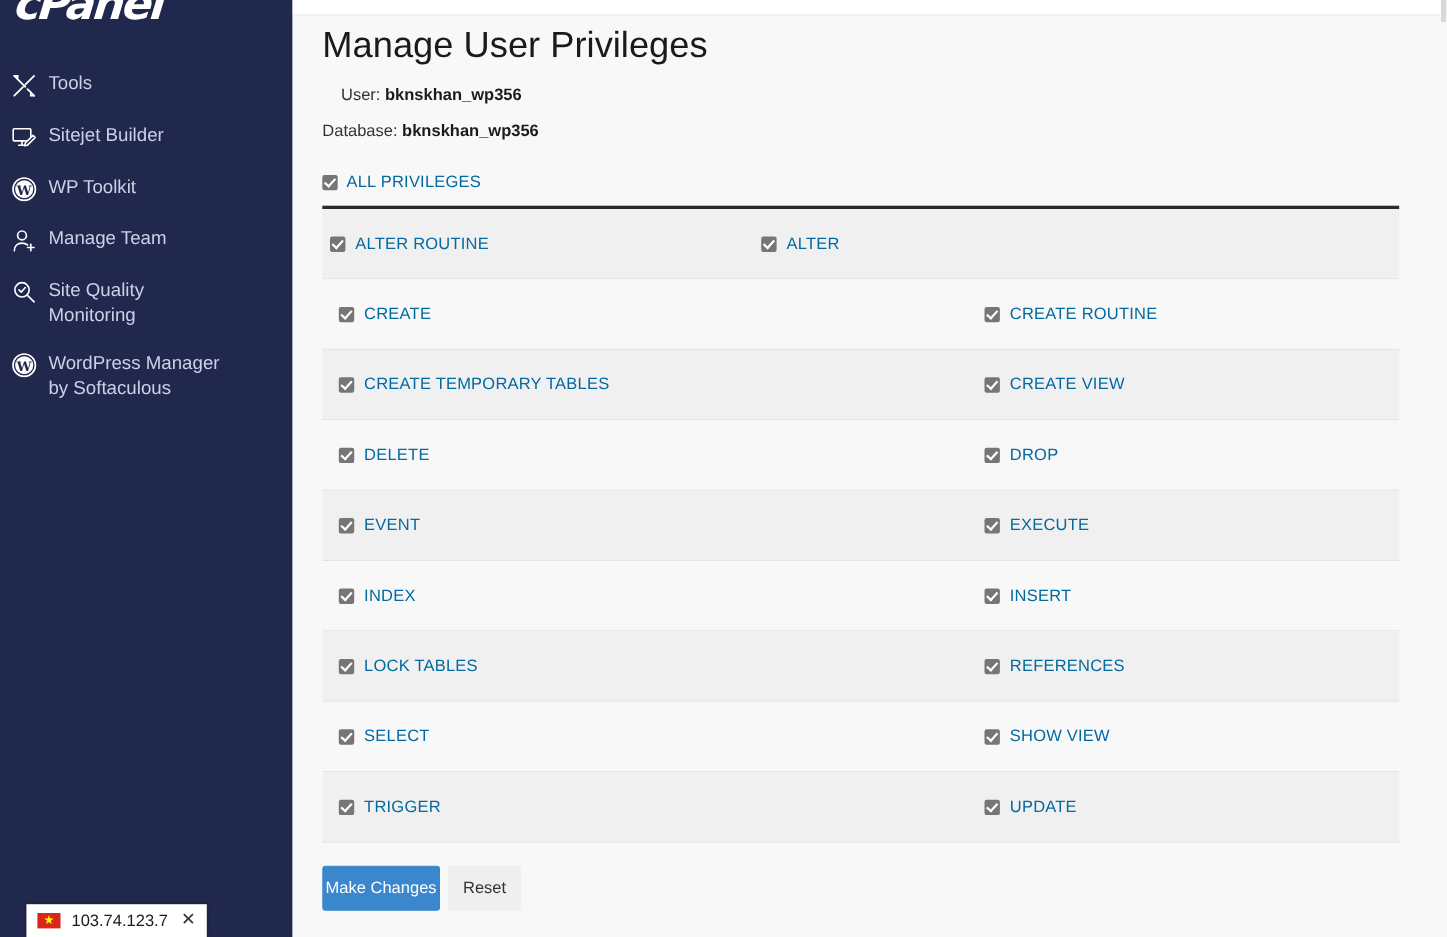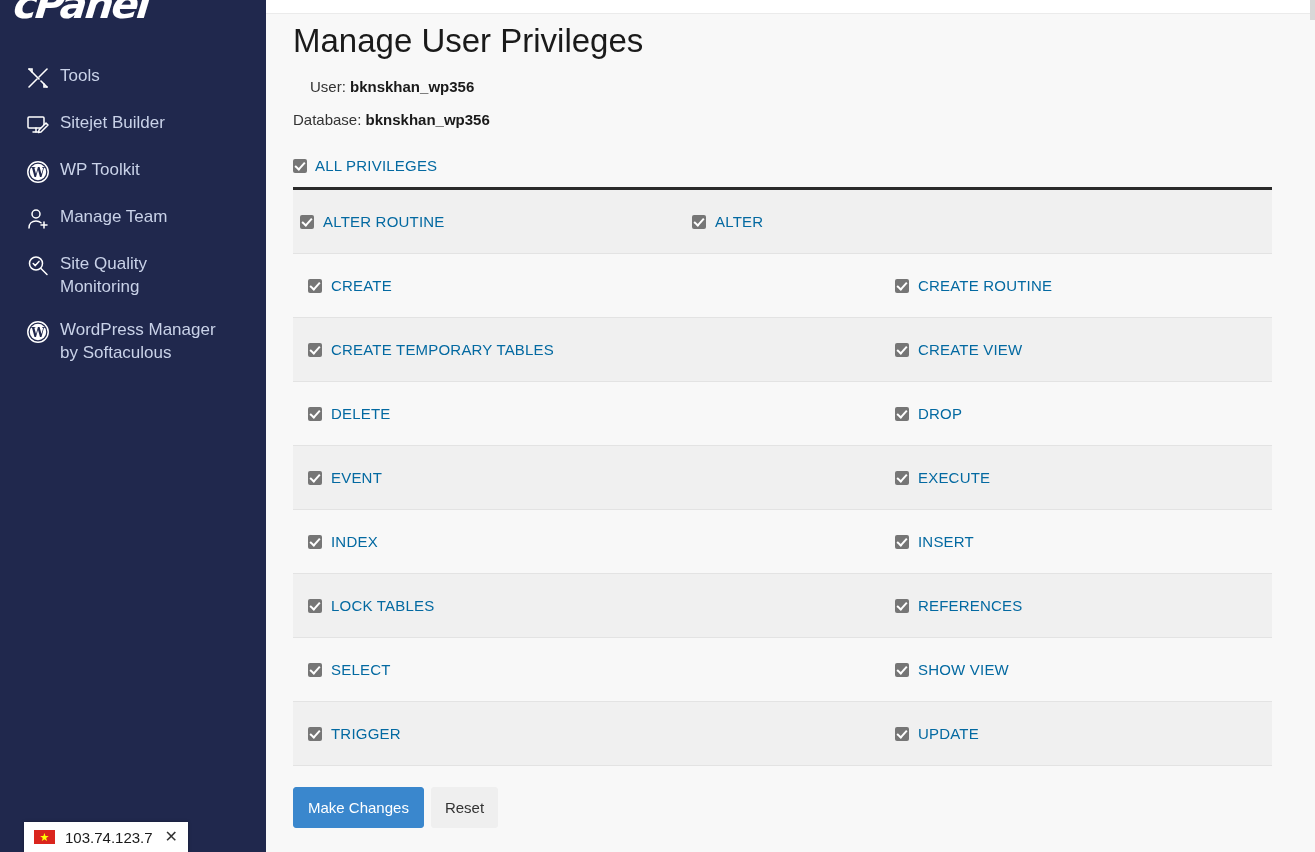--- a/index.html
+++ b/index.html
@@ -44,21 +44,21 @@
     transform: skewX(-6deg);
     line-height: 1;
     user-select: none;
   }
 
   #nav { margin-top: 28px; }
 
   .nav-item {
     display: flex;
     align-items: flex-start;
-    padding: 10px 14px 10px 26px;
+    padding: 10px 14px 10px 10px;
     min-height: 45px;
     cursor: pointer;
     text-decoration: none;
   }
 
   .nav-icon {
     flex: 0 0 34px;
     width: 34px;
     height: 26px;
     display: flex;
@@ -232,21 +232,21 @@
     font-family: "Liberation Sans", sans-serif;
     font-size: 15px;
     border: 1px solid transparent;
     border-radius: 3px;
     cursor: pointer;
     line-height: 1;
   }
   #btn-make-changes {
     background: #3a87cd;
     color: #ffffff;
-    padding: 12px 14px;
+    padding: 12px 2px;
     border-color: #3a87cd;
   }
   #btn-reset {
     background: #efefef;
     color: #333333;
     padding: 12px 13px;
     border-color: #efefef;
   }
 
   

